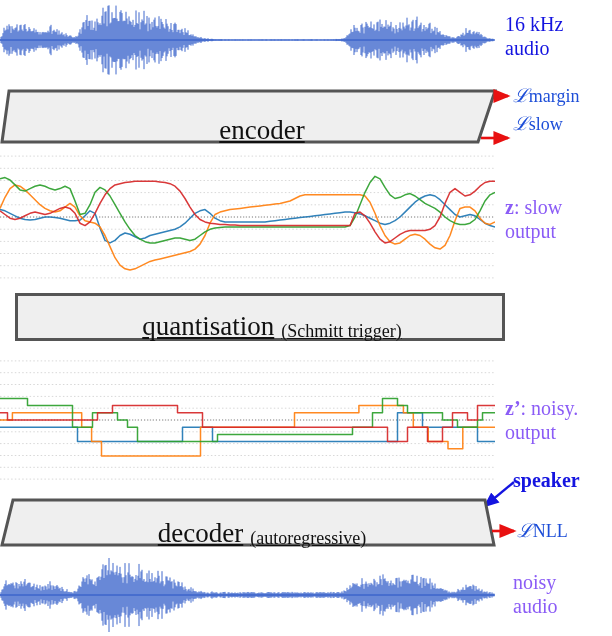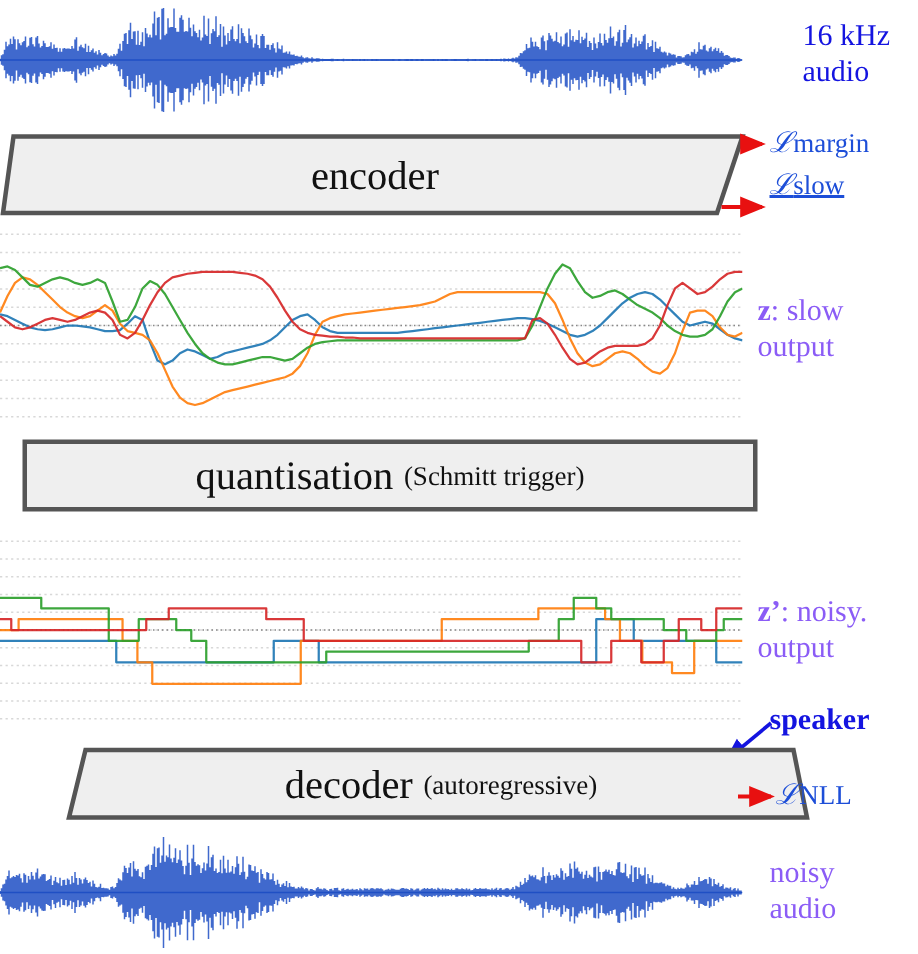--- a/index.html
+++ b/index.html
@@ -11,40 +11,40 @@
   .rlabel{font-size:20px;line-height:24px;color:#8b5cf6;white-space:nowrap;}
   .rlabel.blue{color:#1414e0;}
   .rlabel b{font-weight:bold;}
 
   .loss{color:#1d4ed8;font-size:20px;line-height:22px;white-space:nowrap;}
   .loss .scriptL{font-family:"DejaVu Serif", serif;font-style:italic;font-size:19px;}
   .loss .sup{font-size:18px;}
 
   
   .boxwrap{position:absolute;}
-  .boxtext{position:absolute;left:0;top:0;width:100%;height:100%;
-           display:flex;align-items:center;justify-content:center;
-           color:#111;pointer-events:none;}
+  .boxtext{position:absolute;left:12px;top:0;width:100%;height:100%;
+           display:flex;align-items:flex-end;justify-content:center;
+           color:#111;pointer-events:none;text-decoration:underline;}
   .boxtext .big{font-size:27px;}
   .boxtext .small{font-size:18px;margin-left:7px;}
 
   
   .plot{position:absolute;background:#fff;}
   .plot svg{display:block;}
 </style>
 </head>
 <body>
 
 <div class="plot abs" style="left:0px;top:4px;width:495px;height:72px;">
   <svg id="wave-top" width="495" height="72" viewBox="0 0 495 72">
       <path d="M0,35.13261940709554L0,36.86738059290446M1,32.87238045248346L1,39.12761954751654M2,32.230814951775464L2,39.769185048224536M3,29.139861617653143L3,42.860138382346854M4,23.763645875183105L4,48.2363541248169M5,26.75297820694338L5,45.24702179305662M6,25.708431478038655L6,46.291568521961345M7,21.77134216536285L7,50.22865783463715M8,25.39494247542354L8,46.60505752457646M9,20.307648121867842L9,51.69235187813216M10,22.248113843886312L10,49.751886156113684M11,29.000272960608125L11,42.99972703939188M12,22.189185001085256L12,49.81081499891474M13,24.75646826991019L13,47.24353173008981M14,26.103714720817198L14,45.896285279182806M15,24.220665401626285L15,47.779334598373715M16,23.413733522872292L16,48.58626647712771M17,20.362401289452563L17,51.63759871054744M18,27.57379041430519L18,44.42620958569481M19,26.43082726456941L19,45.56917273543059M20,21.2068429769689L20,50.7931570230311M21,20.742372275584742L21,51.25762772441526M22,25.536573674971898L22,46.4634263250281M23,27.07011647956836L23,44.929883520431645M24,21.081583011010565L24,50.918416988989435M25,20.075964747354178L25,51.92403525264582M26,24.94613147506637L26,47.053868524933634M27,27.619257441451424L27,44.380742558548576M28,26.735177177332254L28,45.264822822667746M29,23.087088334540613L29,48.91291166545939M30,24.891610065584402L30,47.1083899344156M31,27.25123227531769L31,44.74876772468231M32,27.38187778781741L32,44.61812221218259M33,26.849344483256697L33,45.1506555167433M34,24.220540333930558L34,47.77945966606944M35,28.42057010916227L35,43.57942989083773M36,25.647028984400627L36,46.35297101559937M37,28.083136583676662L37,43.91686341632334M38,27.894917929130088L38,44.10508207086991M39,30.44053236099168L39,41.55946763900832M40,28.108337860757686L40,43.891662139242314M41,30.43700307483971L41,41.56299692516029M42,28.38318711571523L42,43.61681288428477M43,27.948491806163837L43,44.05150819383616M44,28.465169385362913L44,43.53483061463709M45,28.298853466274487L45,43.70114653372551M46,28.324139180285602L46,43.675860819714394M47,28.596499037671705L47,43.403500962328295M48,26.741872550700627L48,45.25812744929937M49,28.284010649296004L49,43.71598935070399M50,22.402376867669084L50,49.59762313233092M51,20.85242270218397L51,51.14757729781603M52,29.911148400251957L52,42.08885159974804M53,26.934407981766675L53,45.065592018233325M54,25.819041715898052L54,46.18095828410195M55,27.501572700391762L55,44.49842729960824M56,28.11750202711772L56,43.88249797288228M57,25.19386653551245L57,46.80613346448755M58,30.63028685563781L58,41.369713144362194M59,26.525580324590734L59,45.474419675409266M60,30.61169583164139L60,41.38830416835861M61,29.55009310134158L61,42.44990689865842M62,28.274377260719717L62,43.72562273928028M63,31.127362419934492L63,40.87263758006551M64,30.212409303295257L64,41.78759069670474M65,32.388980986951815L65,39.611019013048185M66,29.289991834478375L66,42.71000816552163M67,31.197245498580823L67,40.80275450141917M68,32.87831569823069L68,39.12168430176931M69,31.953667779213095L69,40.04633222078691M70,31.332064868412395L70,40.667935131587605M71,31.721846315902518L71,40.27815368409748M72,32.97823836336933L72,39.02176163663067M73,33.86259454318515L73,38.13740545681485M74,33.02171341652974L74,38.97828658347026M75,33.51229216950021L75,38.48770783049979M76,32.05915717868811L76,39.94084282131189M77,32.96033158411659L77,39.03966841588341M78,31.776966797838686L78,40.22303320216132M79,28.51918615089056L79,43.48081384910944M80,25.24811800529288L80,46.75188199470712M81,29.79359693145057L81,42.206403068549434M82,23.4065191215782L82,48.5934808784218M83,18.526093803284866L83,53.473906196715134M84,17.99065319837263L84,54.00934680162737M85,25.354353621756314L85,46.64564637824368M86,16.104981610130142L86,55.89501838986986M87,11.116116771952665L87,60.88388322804734M88,22.015562657063278L88,49.98443734293672M89,16.963353815948867L89,55.036646184051136M90,16.7551407193351L90,55.2448592806649M91,25.880957452413828L91,46.119042547586176M92,16.50726674333896L92,55.49273325666104M93,26.03630655950508L93,45.96369344049492M94,23.75526755708546L94,48.24473244291454M95,17.498355155739333L95,54.50164484426067M96,26.84293495577311L96,45.15706504422689M97,14.631149135139054L97,57.368850864860946M98,18.351449512562077L98,53.64855048743792M99,20.836467653924743L99,51.16353234607526M100,19.20364987006666L100,52.796350129933344M101,21.061072094144265L101,50.938927905855735M102,11.743397096734931L102,60.25660290326507M103,3.7283574738266196L103,68.27164252617338M104,19.465477088863512L104,52.53452291113649M105,7.811509922172672L105,64.18849007782732M106,7.332844646630182L106,64.66715535336982M107,22.263676824627993L107,49.73632317537201M108,1.787694900089491L108,70.21230509991051M109,1.3387966299612586L109,70.66120337003875M110,19.47828624149247L110,52.52171375850753M111,18.50401053365332L111,53.49598946634668M112,8.237534432699956L112,63.76246556730004M113,14.402141098858525L113,57.59785890114148M114,13.976498725924802L114,58.0235012740752M115,13.987733150764665L115,58.01226684923533M116,1.5833704318654753L116,70.41662956813452M117,14.672413799875397L117,57.3275862001246M118,17.153764740289983L118,54.846235259710014M119,17.097514707981023L119,54.90248529201898M120,7.906550179115214L120,64.09344982088479M121,6.241632279561763L121,65.75836772043823M122,9.088988255631445L122,62.91101174436855M123,17.23014080862704L123,54.76985919137296M124,16.651926132518025L124,55.34807386748197M125,16.96049331669659L125,55.039506683303415M126,7.773196653167524L126,64.22680334683247M127,14.49563024207119L127,57.504369757928814M128,20.211954323147314L128,51.78804567685269M129,12.408308954247744L129,59.591691045752256M130,16.82814626413952L130,55.17185373586048M131,18.019044499114514L131,53.980955500885486M132,20.85864557414712L132,51.14135442585288M133,15.870127771574012L133,56.12987222842599M134,22.988528615812285L134,49.011471384187715M135,20.922641578129422L135,51.07735842187058M136,6.478645505524845L136,65.52135449447516M137,19.007615586759012L137,52.992384413240984M138,19.995687648511037L138,52.00431235148896M139,8.2722406665169L139,63.7277593334831M140,25.31765084110243L140,46.682349158897566M141,18.22186511359738L141,53.77813488640262M142,15.376213223954277L142,56.62378677604572M143,16.753505711506516L143,55.24649428849348M144,6.8171934151197355L144,65.18280658488027M145,20.63914955268954L145,51.36085044731046M146,19.431385773080663L146,52.56861422691934M147,12.032703497837506L147,59.9672965021625M148,27.224600499778823L148,44.77539950022118M149,13.602378492767578L149,58.39762150723242M150,19.713573090859402L150,52.2864269091406M151,25.650043904176105L151,46.3499560958239M152,17.945351857209697L152,54.0546481427903M153,23.251921797625908L153,48.74807820237409M154,15.696086741111735L154,56.303913258888265M155,13.53686714050631L155,58.46313285949369M156,21.95711497688633L156,50.04288502311367M157,23.48803401780294L157,48.51196598219706M158,21.97806722645099L158,50.02193277354901M159,12.24707173563933L159,59.75292826436067M160,24.895273946032866L160,47.104726053967134M161,14.83294881942653L161,57.167051180573466M162,17.969221878015773L162,54.03077812198423M163,20.113216467674413L163,51.88678353232559M164,23.494843228732925L164,48.505156771267075M165,24.699922190876514L165,47.300077809123486M166,15.080551242630886L166,56.91944875736911M167,19.684535814704322L167,52.31546418529568M168,22.23247447083567L168,49.76752552916433M169,27.72248381792749L169,44.27751618207251M170,24.921235959442278L170,47.07876404055772M171,19.017404452283117L171,52.98259554771688M172,25.9470136651686L172,46.0529863348314M173,28.217010214593095L173,43.782989785406905M174,20.048468748583907L174,51.95153125141609M175,18.661236040618554L175,53.338763959381446M176,20.072893517559493L176,51.92710648244051M177,28.08186291440724L177,43.91813708559276M178,25.872771816930268L178,46.12722818306973M179,25.80133199105981L179,46.19866800894019M180,29.148539779043944L180,42.851460220956056M181,25.930925958171002L181,46.069074041829M182,24.814449773840206L182,47.18555022615979M183,28.15119162399319L183,43.848808376006815M184,31.024091404737128L184,40.97590859526287M185,24.174519772557872L185,47.82548022744213M186,28.310734402092933L186,43.68926559790707M187,28.9054075953443L187,43.0945924046557M188,26.290061574788353L188,45.70993842521165M189,31.158751884950604L189,40.841248115049396M190,31.079138763466617L190,40.92086123653338M191,30.316633664984337L191,41.68336633501566M192,31.793527326018193L192,40.20647267398181M193,30.39321529577314L193,41.60678470422686M194,32.31379019727241L194,39.68620980272759M195,32.440305194617174L195,39.559694805382826M196,32.32536890047269L196,39.67463109952731M197,33.37606444919365L197,38.62393555080635M198,33.23961099578378L198,38.76038900421622M199,33.6451195645377L199,38.3548804354623M200,33.80367563199025L200,38.19632436800975M201,32.995350483644884L201,39.004649516355116M202,34.13108781066319L202,37.86891218933681M203,34.82601098126163L203,37.17398901873837M204,34.32897048222517L204,37.67102951777483M205,34.17447343771888L205,37.82552656228112M206,34.82768634274489L206,37.17231365725511M207,34.928963977654156L207,37.071036022345844M208,34.193674991072434L208,37.806325008927566M209,35.04406954228608L209,36.95593045771392M210,35.17577737113774L210,36.82422262886226M211,34.889588008333114L211,37.110411991666886M212,34.76175834442648L212,37.23824165557352M213,35.01013691230853L213,36.98986308769147M214,35.43755671536591L214,36.56244328463409M215,35.20633555700458L215,36.79366444299542M216,35.36330559698684L216,36.63669440301316M217,35.40576937886153L217,36.59423062113847M218,35.415201793124446L218,36.584798206875554M219,35.2620488441212L219,36.7379511558788M220,35.37999322933199L220,36.62000677066801M221,35.18762573497559L221,36.81237426502441M222,35.243906586856845L222,36.756093413143155M223,35.70773534650532L223,36.29226465349468M224,35.5315962078318L224,36.4684037921682M225,35.299053269916364L225,36.700946730083636M226,35.48606143191699L226,36.51393856808301M227,35.59763527278325L227,36.40236472721675M228,35.463272746237976L228,36.536727253762024M229,35.249954122117295L229,36.750045877882705M230,35.678114736682836L230,36.321885263317164M231,35.48470352005169L231,36.51529647994831M232,35.505998370183L232,36.494001629817M233,35.49112079238175L233,36.50887920761825M234,35.63156194125893L234,36.36843805874107M235,35.290427664512215L235,36.709572335487785M236,35.52048932578879L236,36.47951067421121M237,35.55025613678353L237,36.44974386321647M238,35.44870386368518L238,36.55129613631482M239,35.61653844902689L239,36.38346155097311M240,35.354204400437034L240,36.645795599562966M241,35.643576878372954L241,36.356423121627046M242,35.459888061405735L242,36.540111938594265M243,35.399223399650666L243,36.600776600349334M244,35.612278133522L244,36.387721866478M245,35.485341723931796L245,36.514658276068204M246,35.60327446379813L246,36.39672553620187M247,35.67497946680635L247,36.32502053319365M248,35.32512133840338L248,36.67487866159662M249,35.545778899216685L249,36.454221100783315M250,35.49765443124256L250,36.50234556875744M251,35.378531593882705L251,36.621468406117295M252,35.43813684120905L252,36.56186315879095M253,35.66610959761898L253,36.33389040238102M254,35.475532437081L254,36.524467562919M255,35.53783698055042L255,36.46216301944958M256,35.57534016536108L256,36.42465983463892M257,35.56980425171665L257,36.43019574828335M258,35.54000057721101L258,36.45999942278899M259,35.43763475792549L259,36.56236524207451M260,35.54371571879294L260,36.45628428120706M261,35.49999250747155L261,36.50000749252845M262,35.367239029836L262,36.632760970164M263,35.44959225274535L263,36.55040774725465M264,35.63573700718185L264,36.36426299281815M265,35.58620420885096L265,36.41379579114904M266,35.315696802860124L266,36.684303197139876M267,35.4435235622439L267,36.5564764377561M268,35.67531123379196L268,36.32468876620804M269,35.595601257805335L269,36.404398742194665M270,35.50331617277541L270,36.49668382722459M271,35.34559006725123L271,36.65440993274877M272,35.3680014444277L272,36.6319985555723M273,35.66222936822064L273,36.33777063177936M274,35.33843029291431L274,36.66156970708569M275,35.405032323630714L275,36.594967676369286M276,35.606266716011284L276,36.393733283988716M277,35.57499689459433L277,36.42500310540567M278,35.369718702163304L278,36.630281297836696M279,35.452329238498486L279,36.547670761501514M280,35.601026847701895L280,36.398973152298105M281,35.26301742035217L281,36.73698257964783M282,35.413783642707116L282,36.586216357292884M283,35.62048405240942L283,36.37951594759058M284,35.44726394695319L284,36.55273605304681M285,35.42408690445199L285,36.57591309554801M286,35.47417867783851L286,36.52582132216149M287,35.478683657877674L287,36.521316342122326M288,35.52554342658216L288,36.47445657341784M289,35.33826853373022L289,36.66173146626978M290,35.57318521425253L290,36.42681478574747M291,35.71882228953198L291,36.28117771046802M292,35.32026332215321L292,36.67973667784679M293,35.61093349374033L293,36.38906650625967M294,35.579460360845474L294,36.420539639154526M295,35.251177862467955L295,36.748822137532045M296,35.53410755821994L296,36.46589244178006M297,35.3132335932935L297,36.6867664067065M298,35.27303583153925L298,36.72696416846075M299,35.62129553990891L299,36.37870446009109M300,35.59818776949617L300,36.40181223050383M301,35.498596843657765L301,36.501403156342235M302,35.5552784792874L302,36.4447215207126M303,35.39073627319196L303,36.60926372680804M304,35.29906852962506L304,36.70093147037494M305,35.556336442353015L305,36.443663557646985M306,35.567430890354494L306,36.432569109645506M307,35.58095407614108L307,36.41904592385892M308,35.482002431110054L308,36.517997568889946M309,35.47732023363388L309,36.52267976636612M310,35.49445771796686L310,36.50554228203314M311,35.295910107329625L311,36.704089892670375M312,35.24431380323037L312,36.75568619676963M313,35.59416227185484L313,36.40583772814516M314,35.67179748742847L314,36.32820251257153M315,35.46500985427194L315,36.53499014572806M316,35.50649872035999L316,36.49350127964001M317,35.29904922104712L317,36.70095077895288M318,35.60539517408211L318,36.39460482591789M319,35.6673682473829L319,36.3326317526171M320,35.489052649789265L320,36.510947350210735M321,35.50807796397938L321,36.49192203602062M322,35.51822482483672L322,36.48177517516328M323,35.6814047782492L323,36.3185952217508M324,35.35127915620025L324,36.64872084379975M325,35.38369025881608L325,36.61630974118392M326,35.67883995212314L326,36.32116004787686M327,35.45562280410299L327,36.54437719589701M328,35.35833946176842L328,36.64166053823158M329,35.52355901606744L329,36.47644098393256M330,35.5833111893445L330,36.4166888106555M331,35.365111381225546L331,36.634888618774454M332,35.49477771490866L332,36.50522228509134M333,35.47448152995592L333,36.52551847004408M334,35.24393793276892L334,36.75606206723108M335,35.61091689554429L335,36.38908310445571M336,34.941315887334824L336,37.058684112665176M337,35.116903604102234L337,36.883096395897766M338,35.36338382707512L338,36.63661617292488M339,34.99370022748109L339,37.00629977251891M340,35.3730057770764L340,36.6269942229236M341,34.96827535602453L341,37.03172464397547M342,34.4620807224421L342,37.5379192775579M343,34.96289925714783L343,37.03710074285217M344,34.10367630039445L344,37.89632369960555M345,34.25490169581872L345,37.74509830418128M346,33.199488194111424L346,38.800511805888576M347,31.30944297255668L347,40.69055702744332M348,31.49208245019296L348,40.50791754980704M349,30.2056370889672L349,41.7943629110328M350,29.41831732962735L350,42.58168267037265M351,25.292842908402974L351,46.707157091597026M352,28.122402388587105L352,43.877597611412895M353,27.776566222217298L353,44.2234337777827M354,21.02477221755843L354,50.97522778244157M355,23.776774283708463L355,48.22322571629154M356,27.072646831810953L356,44.92735316818904M357,23.892056811942847L357,48.10794318805715M358,26.77495795099295L358,45.22504204900705M359,27.34514452676531L359,44.65485547323469M360,28.835416091892743L360,43.16458390810726M361,20.995018026781818L361,51.00498197321818M362,19.59459331927706L362,52.40540668072294M363,23.47452988711889L363,48.52547011288111M364,29.44240376995618L364,42.55759623004382M365,22.775404191986425L365,49.224595808013575M366,17.96183063180703L366,54.03816936819297M367,19.63008491532089L367,52.36991508467911M368,21.87844564209798L368,50.12155435790202M369,23.712356282291267L369,48.28764371770873M370,23.242670619952836L370,48.75732938004717M371,17.51334414322037L371,54.486655856779635M372,24.070560103090017L372,47.92943989690998M373,24.82722900710145L373,47.17277099289855M374,20.41305535155901L374,51.58694464844099M375,26.818232502321706L375,45.181767497678294M376,25.731575316648577L376,46.26842468335143M377,18.302927840764227L377,53.69707215923577M378,17.695476496505723L378,54.30452350349428M379,27.166612062428L379,44.833387937572M380,15.55184270305518L380,56.44815729694482M381,22.84795149728086L381,49.15204850271914M382,19.99336191213878L382,52.00663808786122M383,23.856132931811235L383,48.14386706818877M384,22.557519901584943L384,49.44248009841506M385,22.74695843426766L385,49.25304156573234M386,16.13589023703722L386,55.864109762962784M387,24.903307637962506L387,47.096692362037494M388,20.579411339552657L388,51.42058866044734M389,22.745835008112927L389,49.25416499188707M390,21.71873858809102L390,50.28126141190898M391,17.905599612621707L391,54.09440038737829M392,27.353477042440417L392,44.64652295755958M393,23.253430465259655L393,48.746569534740345M394,24.618508945166056L394,47.381491054833944M395,29.412235949665266L395,42.587764050334734M396,21.071900585492017L396,50.92809941450798M397,24.956103159294038L397,47.04389684070596M398,28.228666348483873L398,43.77133365151612M399,23.924851260320466L399,48.075148739679534M400,18.31839836925901L400,53.681601630740985M401,24.636020416901424L401,47.363979583098576M402,26.355476411892372L402,45.64452358810763M403,18.58105040495534L403,53.41894959504466M404,22.606219640949398L404,49.3937803590506M405,24.54119431168136L405,47.45880568831864M406,21.490833487810153L406,50.50916651218985M407,13.716560417490335L407,58.283439582509665M408,21.313501375121312L408,50.68649862487869M409,20.33174507723365L409,51.66825492276635M410,26.489065538148637L410,45.51093446185136M411,23.527755773002774L411,48.472244226997226M412,17.485725954608696L412,54.5142740453913M413,15.870936158104616L413,56.12906384189539M414,27.026944337456307L414,44.97305566254369M415,24.51310095321678L415,47.48689904678322M416,15.98413254211641L416,56.01586745788359M417,12.584637912585325L417,59.41536208741468M418,24.111481955895265L418,47.888518044104735M419,22.382494882017916L419,49.617505117982084M420,20.850983879436697L420,51.1490161205633M421,18.65869989952225L421,53.34130010047775M422,27.591647297374962L422,44.40835270262504M423,25.001269261455054L423,46.99873073854495M424,21.01468284788762L424,50.98531715211238M425,26.79680403516544L425,45.20319596483456M426,23.090362599505426L426,48.909637400494574M427,25.25877021173892L427,46.74122978826108M428,23.73919917601721L428,48.26080082398279M429,19.78156158977012L429,52.21843841022988M430,18.77110696573265L430,53.22889303426735M431,29.078768684904954L431,42.92123131509504M432,24.73853363639283L432,47.26146636360717M433,27.376222678110828L433,44.62377732188917M434,26.610343659093342L434,45.389656340906654M435,22.855834496855255L435,49.14416550314475M436,30.678378984918737L436,41.32162101508126M437,23.84750950333966L437,48.15249049666034M438,28.095859989247604L438,43.9041400107524M439,28.57801803661092L439,43.42198196338908M440,27.112508663983043L440,44.88749133601696M441,30.580894736977633L441,41.41910526302237M442,30.996452110902624L442,41.003547889097376M443,30.251075115222896L443,41.748924884777104M444,31.043910490049058L444,40.95608950995094M445,32.94894326031835L445,39.05105673968165M446,31.106194240986355L446,40.893805759013645M447,31.743539618493493L447,40.25646038150651M448,32.50607367876522L448,39.49392632123478M449,32.171416753960166L449,39.828583246039834M450,32.54228797230486L450,39.45771202769514M451,34.32548002116349L451,37.67451997883651M452,33.32870081021586L452,38.67129918978414M453,33.41367815049267L453,38.58632184950733M454,33.47219926018951L454,38.52780073981049M455,34.30846645151221L455,37.69153354848779M456,34.15031954585977L456,37.84968045414023M457,32.87087874095669L457,39.12912125904331M458,32.127721861209395L458,39.872278138790605M459,32.0151735814543L459,39.9848264185457M460,33.07646885234097L460,38.92353114765903M461,30.518079899780492L461,41.48192010021951M462,30.793454279232733L462,41.20654572076727M463,28.78515183388891L463,43.21484816611109M464,31.87421180941504L464,40.125788190584956M465,30.553186563867325L465,41.44681343613268M466,24.13513755308115L466,47.86486244691885M467,28.888707902530665L467,43.11129209746933M468,28.96613414896943L468,43.03386585103057M469,26.576895945998587L469,45.42310405400141M470,25.88832230195639L470,46.11167769804361M471,29.601629470918255L471,42.398370529081745M472,30.294351795110646L472,41.70564820488935M473,28.116841125116668L473,43.883158874883335M474,27.23043109502221L474,44.76956890497779M475,30.226105997329956L475,41.77389400267004M476,28.78442259899774L476,43.215577401002264M477,27.82247309211585L477,44.17752690788415M478,29.925188155998796L478,42.074811844001204M479,28.087342272430732L479,43.91265772756927M480,31.206590287904618L480,40.79340971209538M481,29.948098706264695L481,42.051901293735305M482,31.17007768859687L482,40.82992231140313M483,33.13163974213591L483,38.86836025786409M484,32.66447762553007L484,39.33552237446993M485,32.719726103705895L485,39.280273896294105M486,33.330710649610275L486,38.669289350389725M487,34.26051163279762L487,37.73948836720238M488,34.615418661961925L488,37.384581338038075M489,34.37024771872698L489,37.62975228127302M490,34.274011640102316L490,37.725988359897684M491,35.122165506452575L491,36.877834493547425M492,34.67850582975646L492,37.32149417024354M493,34.8265085494905L493,37.1734914505095M494,35.426155359588755L494,36.573844640411245" stroke="#1f4fc4" stroke-width="1" opacity="0.85" fill="none"></path>
       <line x1="0" y1="36" x2="495" y2="36" stroke="#1f4fc4" stroke-width="0.9"></line>
     </svg>
 </div>
-<div class="abs rlabel blue" style="left:535px;top:12px;">
+<div class="abs rlabel blue" style="left:505px;top:12px;">
   <div>16 kHz</div>
   <div>audio</div>
 </div>
 
 <div class="boxwrap" style="left:0px;top:88px;width:500px;height:58px;">
   <svg width="500" height="58" viewBox="0 0 500 58">
     <polygon points="9,3 495,3 478,54 2,54" fill="#efefef" stroke="#555555" stroke-width="3" stroke-linejoin="miter"></polygon>
   </svg>
   <div class="boxtext" style="padding-right:8px;">
     <span class="big">encoder</span>
@@ -57,21 +57,21 @@
       <path d="M0,0.4 L6.6,3.1 L0,5.8 z" fill="#e81010"></path>
     </marker>
   </defs>
   <line x1="19" y1="8" x2="32" y2="8" stroke="#e81010" stroke-width="2.6" marker-end="url(#ah-red)"></line>
   <line x1="5" y1="50" x2="32" y2="50" stroke="#e81010" stroke-width="2.6" marker-end="url(#ah-red)"></line>
 </svg>
 
 <div class="abs loss" style="left:513px;top:84px;">
   <span class="scriptL">ℒ</span><span class="sup">margin</span>
 </div>
-<div class="abs loss" style="left:513px;top:112px;text-decoration:underline;">
+<div class="abs loss" style="left:513px;top:112px;">
   <span class="scriptL">ℒ</span><span class="sup">slow</span>
 </div>
 
 <div class="plot abs" style="left:0px;top:150px;width:495px;height:134px;">
   <svg id="plot-z" width="495" height="134" viewBox="0 0 495 134">
       <line x1="0" y1="6.1" x2="495" y2="6.1" stroke="#d8d8d8" stroke-width="1" stroke-dasharray="1.5,2.2"></line>
       <line x1="0" y1="18.3" x2="495" y2="18.3" stroke="#d8d8d8" stroke-width="1" stroke-dasharray="1.5,2.2"></line>
       <line x1="0" y1="30.5" x2="495" y2="30.5" stroke="#d8d8d8" stroke-width="1" stroke-dasharray="1.5,2.2"></line>
       <line x1="0" y1="42.6" x2="495" y2="42.6" stroke="#d8d8d8" stroke-width="1" stroke-dasharray="1.5,2.2"></line>
       <line x1="0" y1="54.8" x2="495" y2="54.8" stroke="#d8d8d8" stroke-width="1" stroke-dasharray="1.5,2.2"></line>
@@ -131,21 +131,21 @@
 <div class="abs rlabel blue" style="left:513px;top:468px;font-weight:bold;">speaker</div>
 <svg class="abs" style="left:470px;top:478px;" width="50" height="36" viewBox="0 0 50 36">
   <defs>
     <marker id="ah-blue" markerWidth="7" markerHeight="7" refX="5.6" refY="3.1" orient="auto">
       <path d="M0,0.4 L6.6,3.1 L0,5.8 z" fill="#1414e0"></path>
     </marker>
   </defs>
   <line x1="44" y1="4" x2="15" y2="28" stroke="#1414e0" stroke-width="2.4" marker-end="url(#ah-blue)"></line>
 </svg>
 
-<div class="boxwrap" style="left:0px;top:497px;width:500px;height:52px;margin-left:44px;">
+<div class="boxwrap" style="left:0px;top:497px;width:500px;height:52px;">
   <svg width="500" height="52" viewBox="0 0 500 52">
     <polygon points="13,3 485,3 494,48 2,48" fill="#efefef" stroke="#555555" stroke-width="3" stroke-linejoin="miter"></polygon>
   </svg>
   <div class="boxtext">
     <span class="big">decoder</span>
     <span class="small">(autoregressive)</span>
   </div>
 </div>
 
 <svg class="abs" style="left:490px;top:520px;" width="30" height="22" viewBox="0 0 30 22">

